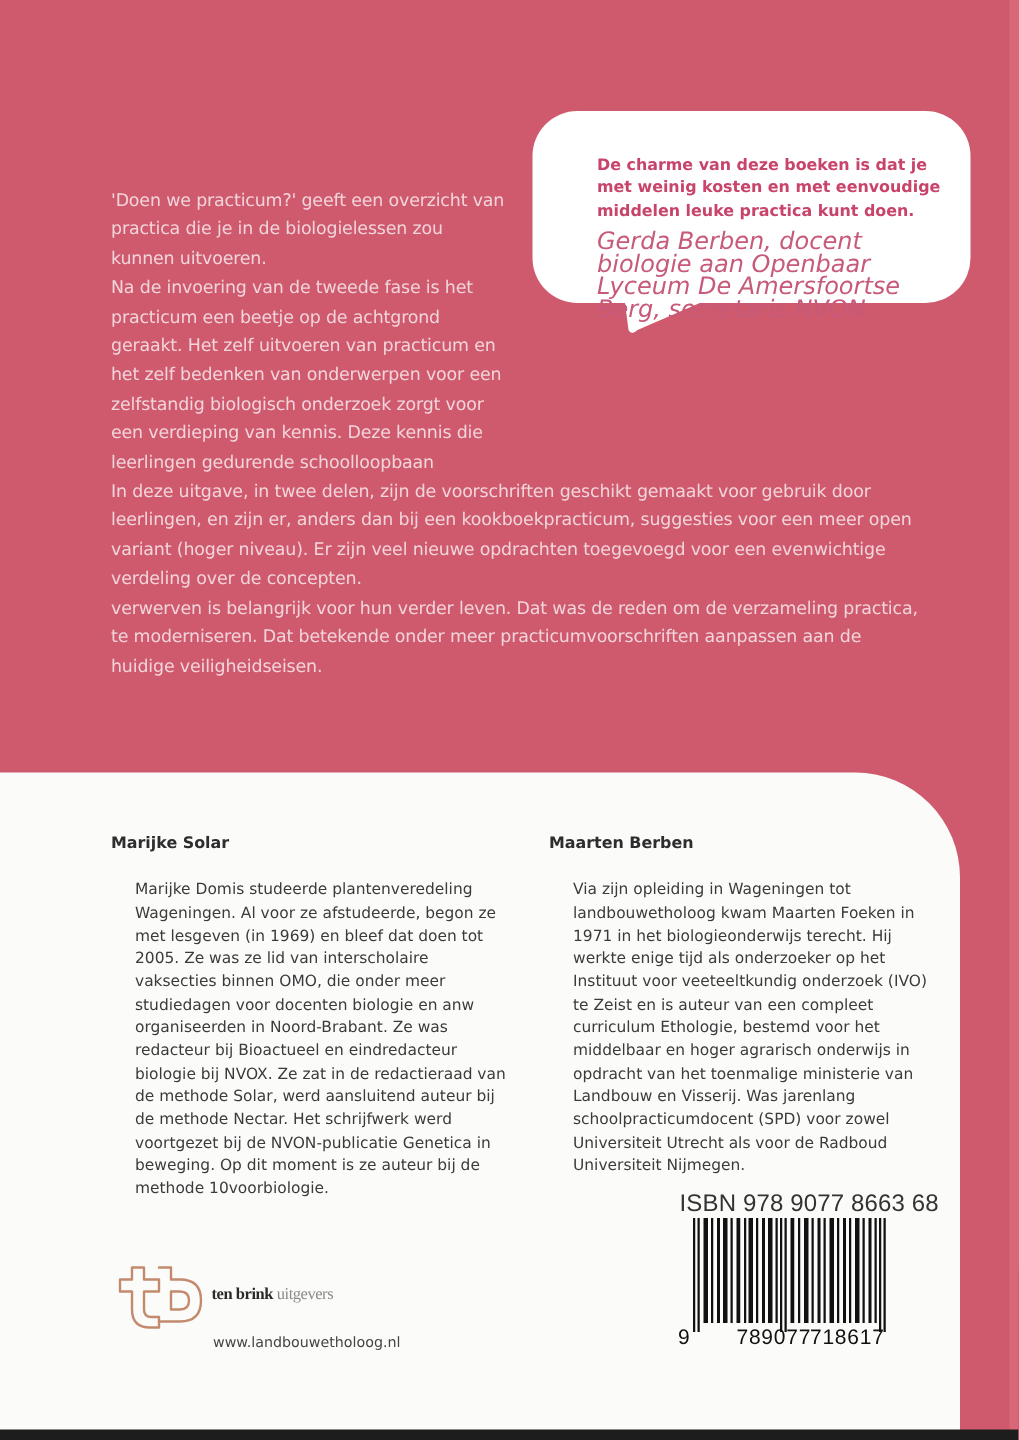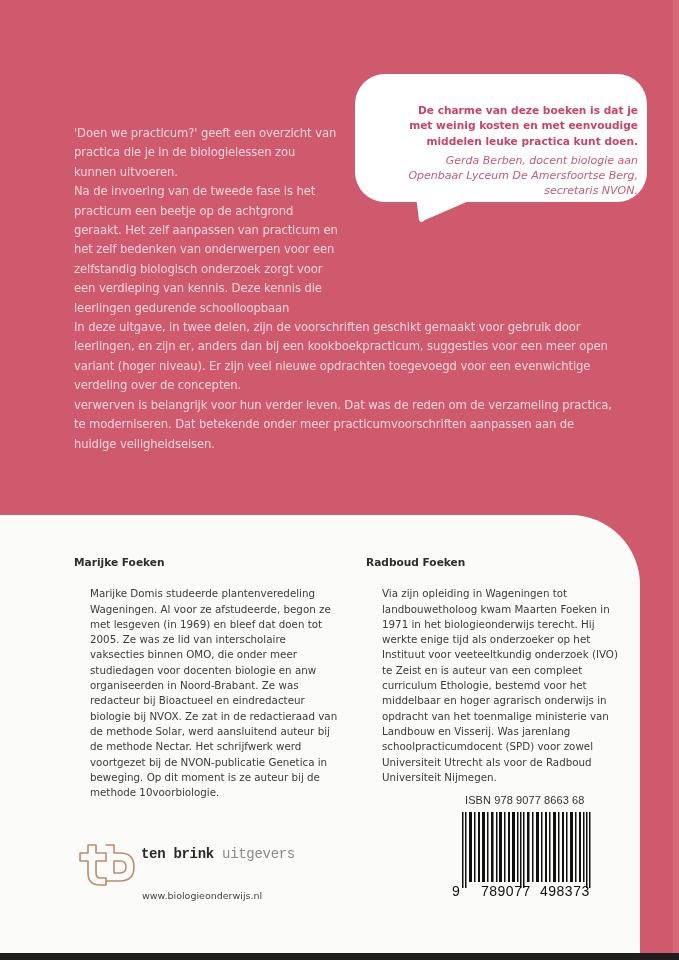--- a/index.html
+++ b/index.html
@@ -9,117 +9,117 @@
       font-family: "DejaVu Sans", "Liberation Sans", sans-serif;
     }
     .cover { position: absolute; left: 0; top: 0; width: 679px; height: 960px; background: #cf5a6e; }
     .right-edge { position: absolute; right: 0; top: 0; width: 6px; height: 960px; background: #d86778; }
     .intro {
       position: absolute; left: 74px; top: 96px; width: 540px;
       color: #f2d5db; font-size: 11.6px; line-height: 19.4px; letter-spacing: -0.1px; margin-top: 28px;
     }
     .intro p { margin: 0; }
     .intro .narrow { width: 265px; }
-    .bubble-wrap { position: absolute; left: 355px; top: 74px; width: 292px; height: 170px; text-align: right; }
+    .bubble-wrap { position: absolute; left: 355px; top: 74px; width: 292px; height: 170px; }
     .bubble {
       position: absolute; left: 0; top: 0; width: 292px; height: 128px;
       background: #ffffff; border-radius: 30px;
     }
     .bubble-tail { position: absolute; left: 0; top: 0; width: 292px; height: 170px; }
     .quote {
       position: absolute; left: 43px; top: 29px; width: 240px;
       color: #c8446a; font-weight: bold; font-size: 10.6px; line-height: 15.4px;
     }
     .attrib {
       position: absolute; left: 43px; top: 79px; width: 240px;
-      color: #c65a78; font-style: italic; font-size: 11px; line-height: 15px;
+      color: #c65a78; font-style: italic; font-size: 16px; line-height: 15px;
     }
     .white-panel {
       position: absolute; left: 0; top: 515px; width: 640px; height: 445px;
       background: #fbfbfa; border-top-right-radius: 70px;
     }
     .bottom-bar { position: absolute; left: 0; top: 953px; width: 679px; height: 7px; background: #1d1d1d; }
     .bio {
       position: absolute; top: 555px; width: 285px;
       color: #3b3b3b; font-size: 10.3px; line-height: 15.3px;
     }
     .bio.left { left: 74px; }
     .bio.right { left: 366px; width: 275px; }
     .bio h3 { margin: 0; font-size: 10.6px; font-weight: bold; color: #2d2d2d; line-height: 15.3px; }
     .bio p { margin: 16px; }
     .logo { position: absolute; left: 76px; top: 840px; width: 270px; height: 46px; }
     .logo-mark { position: absolute; left: 0; top: 0; width: 62px; height: 46px; }
     .logo-text {
-      position: absolute; left: 65px; top: 6px; font-size: 14px; color: #2a2a2a;
-      font-family: Liberation Mono, monospace; letter-spacing: -0.3px;
+      position: absolute; left: 65px; top: 17px; font-size: 11px; color: #2a2a2a;
+      font-family: Liberation Serif, serif; letter-spacing: -0.3px;
     }
     .logo-text b { font-weight: bold; }
     .logo-text .light { font-weight: normal; color: #8a8a8a; }
     .url {
       position: absolute; left: 142px; top: 890px; font-size: 9.5px; color: #444;
       font-family: "DejaVu Sans", sans-serif;
     }
     .isbn-label {
-      position: absolute; left: 465px; top: 794px; font-size: 11px; color: #333;
+      position: absolute; left: 453px; top: 794px; font-size: 16px; color: #333;
       font-family: "Liberation Sans", sans-serif; letter-spacing: 0.1px;
     }
     .barcode { position: absolute; left: 452px; top: 812px; width: 152px; height: 76px; }
     .barcode-digits {
       position: absolute; top: 883px; font-size: 14px; color: #111;
       font-family: "Liberation Sans", sans-serif; letter-spacing: 0.5px;
     }
     .d1 { left: 452px; }
-    .d2 { left: 481px; }
+    .d2 { left: 491px; }
     .d3 { left: 540px; }
   </style>
 </head>
 <body>
 
 <div class="cover"></div>
 <div class="right-edge"></div>
 
 <div class="intro">
   <p class="narrow">'Doen we practicum?' geeft een overzicht van practica die je in de biologielessen zou kunnen uitvoeren.</p>
-  <p class="narrow">Na de invoering van de tweede fase is het practicum een beetje op de achtgrond geraakt. Het zelf aanpassen van practicum en het zelf bedenken van onderwerpen voor een zelfstandig biologisch onderzoek zorgt voor een verdieping van kennis. Deze kennis die leerlingen gedurende schoolloopbaan</p>
+  <p class="narrow">Na de invoering van de tweede fase is het practicum een beetje op de achtgrond geraakt. Het zelf uitvoeren van practicum en het zelf bedenken van onderwerpen voor een zelfstandig biologisch onderzoek zorgt voor een verdieping van kennis. Deze kennis die leerlingen gedurende schoolloopbaan</p>
   <p>In deze uitgave, in twee delen, zijn de voorschriften geschikt gemaakt voor gebruik door leerlingen, en zijn er, anders dan bij een kookboekpracticum, suggesties voor een meer open variant (hoger niveau). Er zijn veel nieuwe opdrachten toegevoegd voor een evenwichtige verdeling over de concepten.</p>
   <p>verwerven is belangrijk voor hun verder leven. Dat was de reden om de verzameling practica, te moderniseren. Dat betekende onder meer practicumvoorschriften aanpassen aan de huidige veiligheidseisen.</p>
 </div>
 
 <div class="bubble-wrap">
   <svg class="bubble-tail" viewBox="0 0 292 170">
     <path d="M60 115 L64 146 Q66 150 70 146 L130 120 Z" fill="#ffffff"></path>
   </svg>
   <div class="bubble"></div>
   <div class="quote">De charme van deze boeken is dat je met weinig kosten en met eenvoudige middelen leuke practica kunt doen.</div>
   <div class="attrib">Gerda Berben, docent biologie aan Openbaar Lyceum De Amersfoortse Berg, secretaris NVON.</div>
 </div>
 
 <div class="white-panel"></div>
 
 <div class="bio left">
-  <h3>Marijke Foeken</h3>
+  <h3>Marijke Solar</h3>
   <p>Marijke Domis studeerde plantenveredeling Wageningen. Al voor ze afstudeerde, begon ze met lesgeven (in 1969) en bleef dat doen tot 2005. Ze was ze lid van interscholaire vaksecties binnen OMO, die onder meer studiedagen voor docenten biologie en anw organiseerden in Noord-Brabant. Ze was redacteur bij Bioactueel en eindredacteur biologie bij NVOX. Ze zat in de redactieraad van de methode Solar, werd aansluitend auteur bij de methode Nectar. Het schrijfwerk werd voortgezet bij de NVON-publicatie Genetica in beweging. Op dit moment is ze auteur bij de methode 10voorbiologie.</p>
 </div>
 
 <div class="bio right">
-  <h3>Radboud Foeken</h3>
+  <h3>Maarten Berben</h3>
   <p>Via zijn opleiding in Wageningen tot landbouwetholoog kwam Maarten Foeken in 1971 in het biologieonderwijs terecht. Hij werkte enige tijd als onderzoeker op het Instituut voor veeteeltkundig onderzoek (IVO) te Zeist en is auteur van een compleet curriculum Ethologie, bestemd voor het middelbaar en hoger agrarisch onderwijs in opdracht van het toenmalige ministerie van Landbouw en Visserij. Was jarenlang schoolpracticumdocent (SPD) voor zowel Universiteit Utrecht als voor de Radboud Universiteit Nijmegen.</p>
 </div>
 
 <div class="logo">
   <svg class="logo-mark" viewBox="0 0 62 46">
     <g fill="none" stroke="#c48a6e" stroke-width="1.6" stroke-linejoin="round" stroke-linecap="round">
       <path d="M4 13 H12 V5 H20 V13 H30 V21 H20 V33 Q20 38 25 38 H30 V45 H24 Q12 45 12 33 V21 H4 Z"></path>
       <path d="M30 5 H38 V13 H44 Q58 13 58 27 Q58 41 44 41 H30"></path>
       <path d="M38 21 H44 Q50 21 50 27 Q50 33 44 33 H38 Z"></path>
     </g>
   </svg>
   <div class="logo-text"><b>ten brink</b> <span class="light">uitgevers</span></div>
 </div>
-<div class="url">www.biologieonderwijs.nl</div>
+<div class="url">www.landbouwetholoog.nl</div>
 
 <div class="isbn-label">ISBN 978 9077 8663 68</div>
 <svg class="barcode" viewBox="0 0 152 76">
   <g fill="#111">
     <rect x="10" y="0" width="1.5" height="76"></rect>
       <rect x="13" y="0" width="1.5" height="76"></rect>
     <rect x="17" y="0" width="3" height="70"></rect>
       <rect x="22" y="0" width="1.5" height="70"></rect>
     <rect x="26" y="0" width="2" height="70"></rect>
       <rect x="30" y="0" width="3" height="70"></rect>
@@ -146,15 +146,15 @@
     <rect x="118" y="0" width="3" height="70"></rect>
       <rect x="123" y="0" width="1.5" height="70"></rect>
     <rect x="127" y="0" width="2" height="70"></rect>
       <rect x="131" y="0" width="1.5" height="70"></rect>
     <rect x="134" y="0" width="1.5" height="76"></rect>
       <rect x="137" y="0" width="1.5" height="76"></rect>
   </g>
 </svg>
 <div class="barcode-digits d1">9</div>
 <div class="barcode-digits d2">789077</div>
-<div class="barcode-digits d3">498373</div>
+<div class="barcode-digits d3">718617</div>
 
 <div class="bottom-bar"></div>
 
 </body></html>

